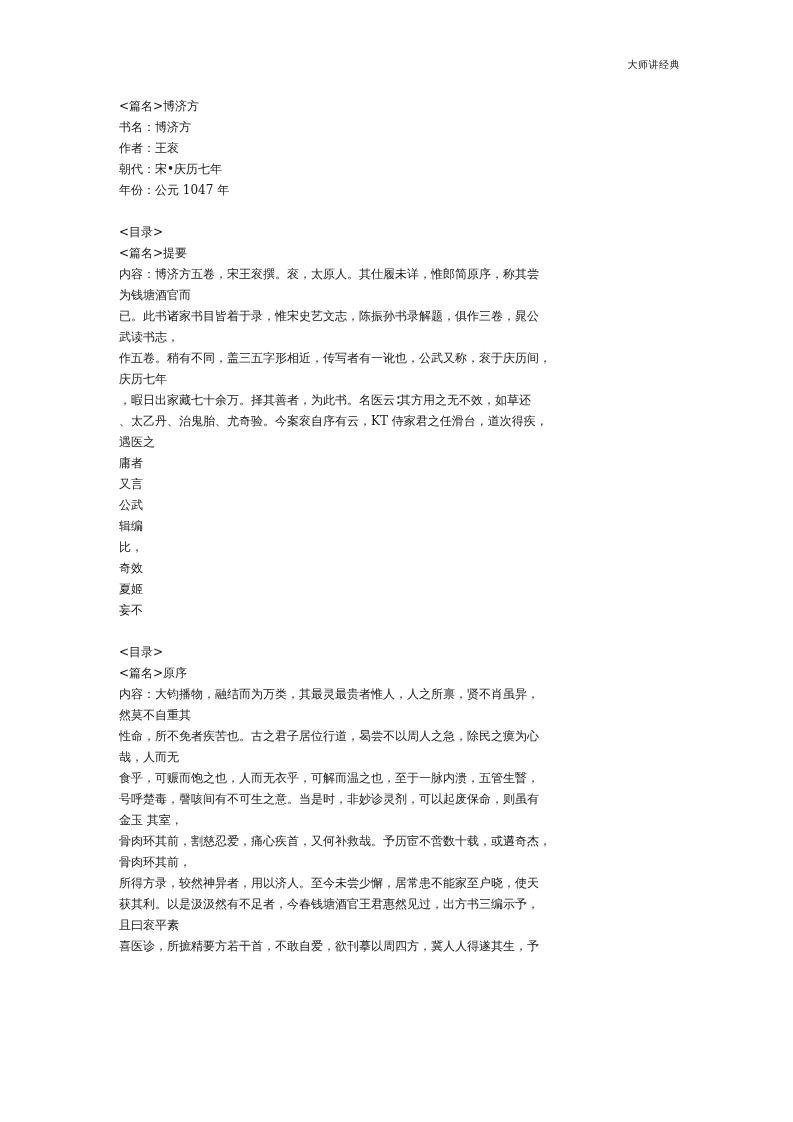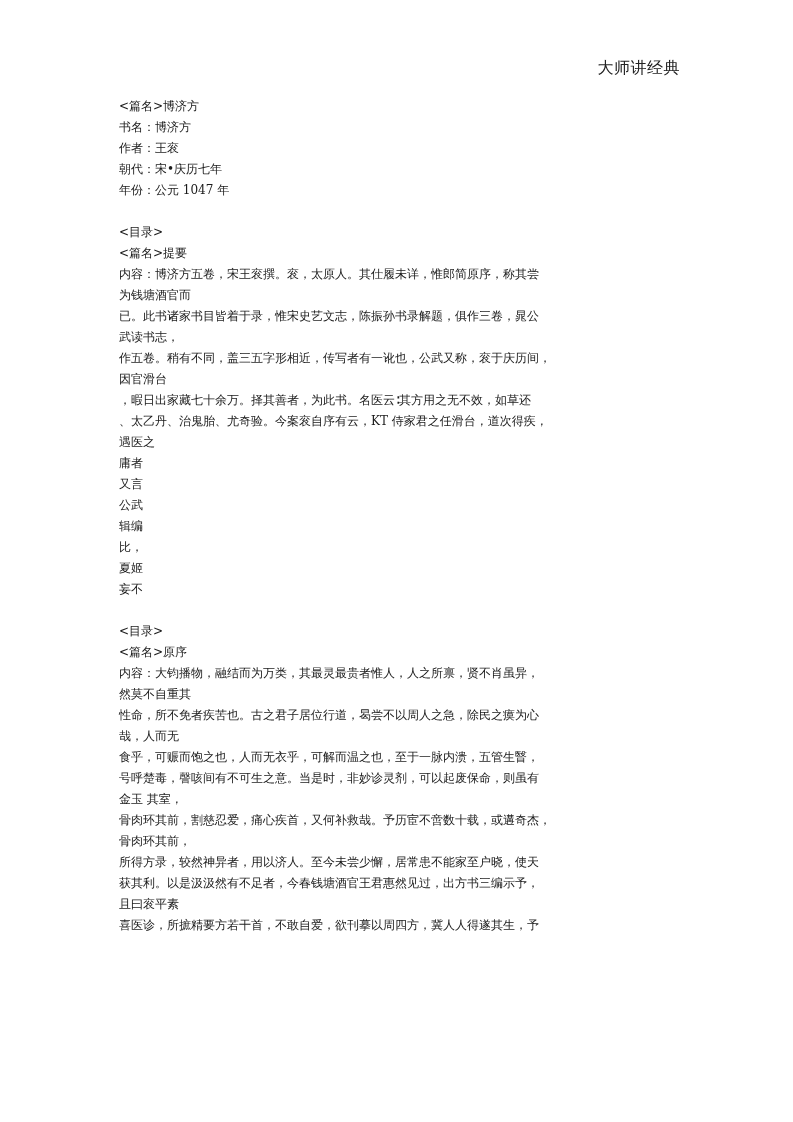--- a/index.html
+++ b/index.html
@@ -12,21 +12,21 @@
       height: 1122px;
       position: relative;
       overflow: hidden;
       font-family: "DejaVu Serif", "Liberation Serif", serif;
       color: #1a1a1a;
     }
     .page-header {
       position: absolute;
       top: 58px;
       right: 113px;
-      font-size: 16px;
+      font-size: 10px;
       color: #222;
       letter-spacing: 0.5px;
     }
     .doc-body {
       position: absolute;
       top: 96px;
       left: 119px;
       width: 560px;
       font-size: 12px;
       line-height: 21px;
@@ -55,29 +55,30 @@
   <div class="blank"></div>
 
   <div>
     <div class="line">&lt;目录&gt;</div>
     <div class="line">&lt;篇名&gt;提要</div>
     <div class="line">内容：博济方五卷，宋王衮撰。衮，太原人。其仕履未详，惟郎简原序，称其尝</div>
     <div class="line">为钱塘酒官而</div>
     <div class="line">已。此书诸家书目皆着于录，惟宋史艺文志，陈振孙书录解题，俱作三卷，晁公</div>
     <div class="line">武读书志，</div>
     <div class="line">作五卷。稍有不同，盖三五字形相近，传写者有一讹也，公武又称，衮于庆历间，</div>
-    <div class="line">因官滑台</div>
+    <div class="line">庆历七年</div>
     <div class="line">，暇日出家藏七十余万。择其善者，为此书。名医云∶其方用之无不效，如草还</div>
     <div class="line">、太乙丹、治鬼胎、尤奇验。今案衮自序有云，KT  侍家君之任滑台，道次得疾，</div>
     <div class="line">遇医之</div>
     <div class="line">庸者</div>
     <div class="line">又言</div>
     <div class="line">公武</div>
     <div class="line">辑编</div>
     <div class="line">比，</div>
+    <div class="line">奇效</div>
     <div class="line">夏姬</div>
     <div class="line">妄不</div>
   </div>
 
   <div class="blank"></div>
 
   <div>
     <div class="line">&lt;目录&gt;</div>
     <div class="line">&lt;篇名&gt;原序</div>
     <div class="line">内容：大钧播物，融结而为万类，其最灵最贵者惟人，人之所禀，贤不肖虽异，</div>

